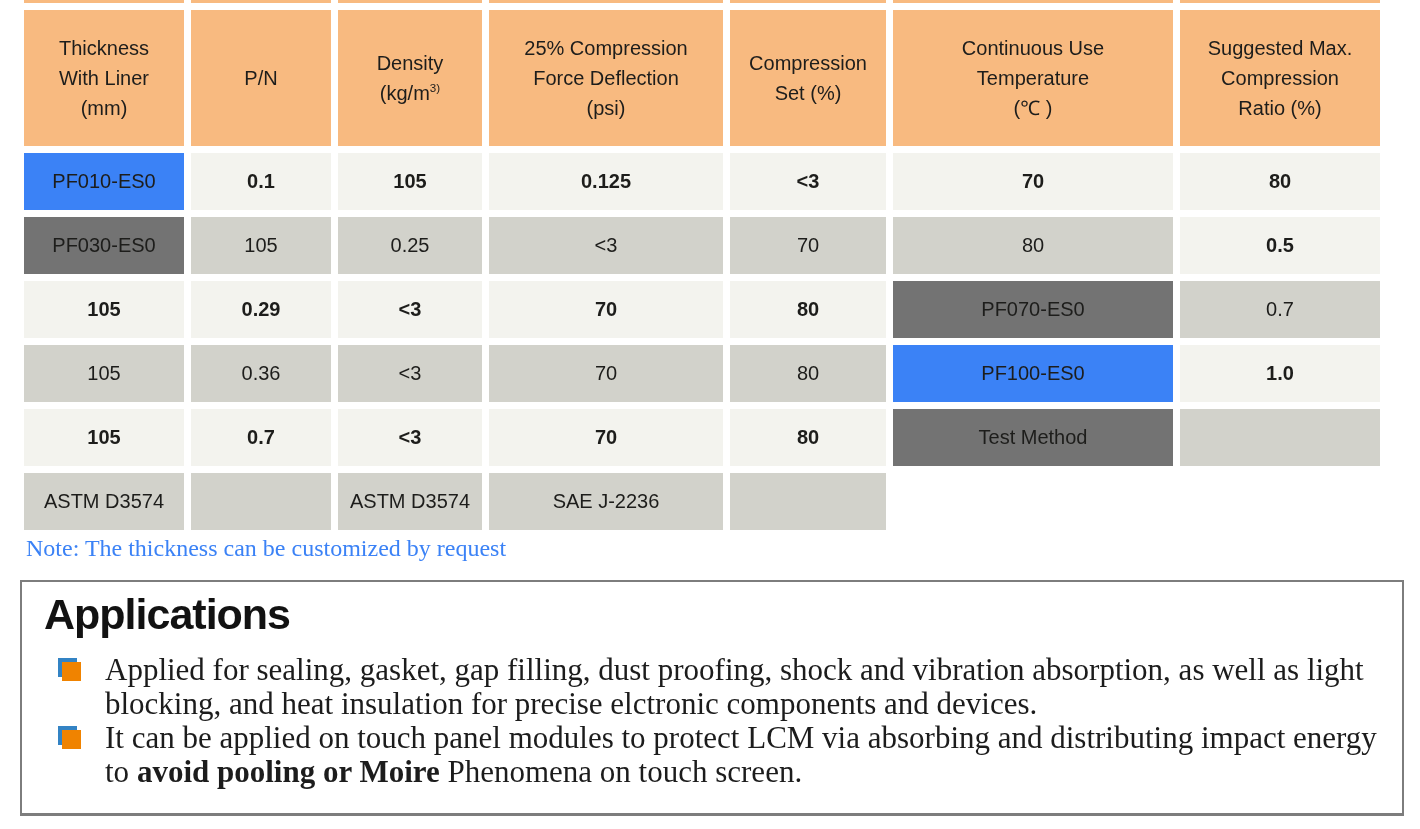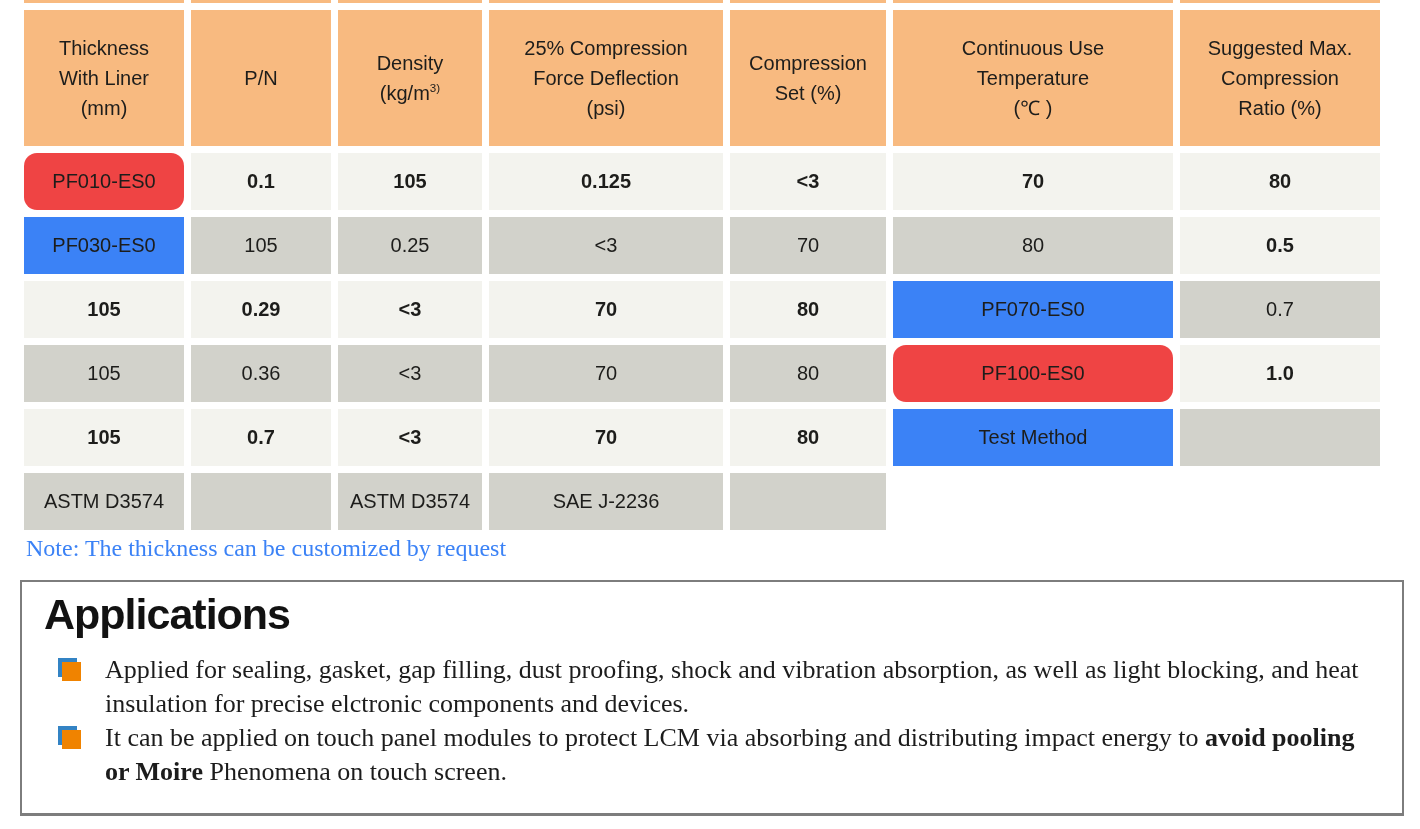--- a/index.html
+++ b/index.html
@@ -21,22 +21,22 @@
   }
   .cell {
     display:flex; align-items:center; justify-content:center;
     text-align:center;
     font-size:20px; color:#1d1d1b;
   }
   .sliver      { background:#F8BA80; }
   .th          { background:#F8BA80; line-height:1.5; }
   .hl          { white-space:pre-line; }
   sup          { font-size:0.58em; vertical-align:super; line-height:0; }
-  .pn-light    { background:#ef4444;border-radius:13px; }
-  .pn-orange   { background:#3b82f6;text-align:center; }
+  .pn-light    { background:#3b82f6; }
+  .pn-orange   { background:#737373;text-align:center; }
   .data-light  { background:#F3F3EE;font-weight:bold; }
   .data-gray   { background:#D2D2CB; }
 
   
   .note {
     position:absolute; left:26px; top:535px;
     font-family:"Liberation Serif", serif;
     font-size:24px; color:#3b82f6;
   }
 
@@ -51,21 +51,21 @@
   }
   .apps-title {
     font-family:Liberation Sans, sans-serif;
     font-weight:bold; font-size:43px; letter-spacing:-1px;
     color:#121212;
     margin:0 0 14px 0;
   }
   .app-item {
     display:flex; align-items:flex-start; gap:24px;
     font-family:"Liberation Serif", serif;
-    font-size:26px; line-height:34px; color:#1c1c1c;
+    font-size:31px; line-height:34px; color:#1c1c1c;
     margin-left:18px;
   }
   .app-item p { flex:1; }
   .bullet {
     flex:none;
     width:19px; height:19px;
     background:#F08300;
     box-shadow:-4px -4px 0 #3383C4;
     margin-top:9px;
   }

